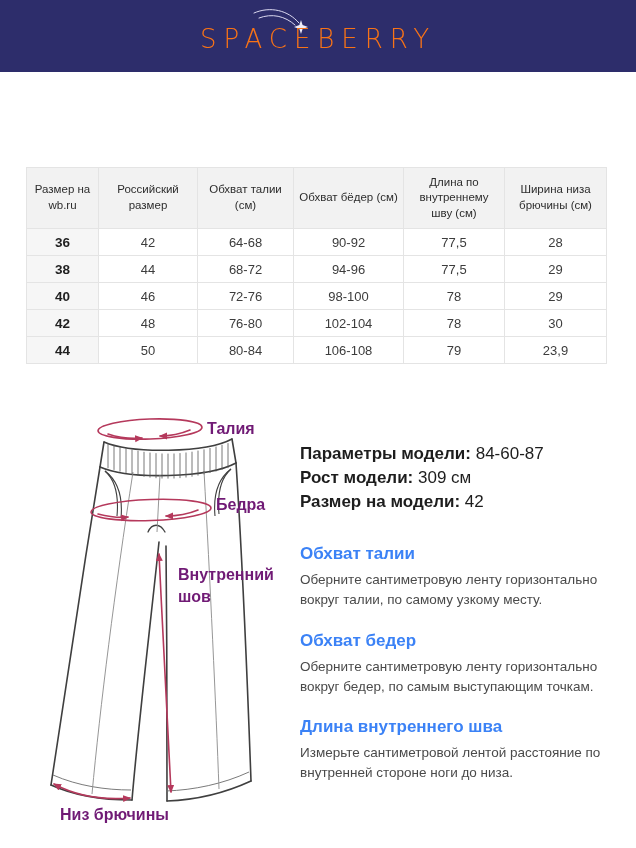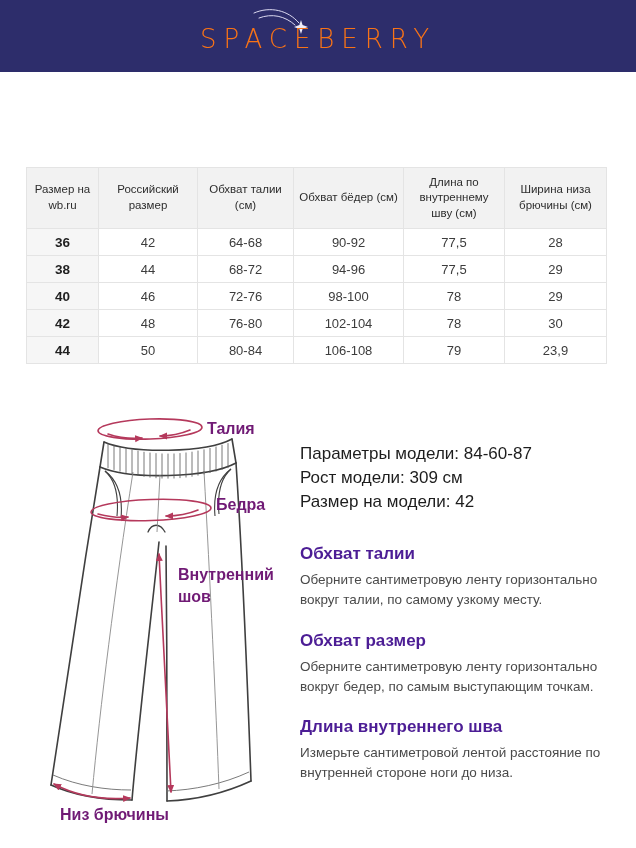--- a/index.html
+++ b/index.html
@@ -36,24 +36,24 @@
   .dlabel { position:absolute; font-size:16px; font-weight:600; color:#701a75; white-space:nowrap; }
   .dlabel.waist  { left:187px; top:12px; }
   .dlabel.hips   { left:196px; top:88px; }
   .dlabel.inseam { left:158px; top:156px; width:106px; line-height:1.35; white-space:normal; }
   .dlabel.hem    { left:40px;  top:398px; }
 
   
   .info { position:absolute; left:300px; top:442px; width:332px; }
   .model-info { margin:0 0 30px 0; }
   .mi-line { font-size:17px; line-height:24px; color:#1d1d1d; }
-  .mi-label { font-weight:400; }
+  .mi-label { font-weight:700; }
   .mi-value { font-weight:400; }
   .measure-section { margin:0 0 13px 0; }
-  .measure-section h3 { margin:0 0 6px 0; font-size:17px; font-weight:700; color:#4c1d95; }
+  .measure-section h3 { margin:0 0 6px 0; font-size:17px; font-weight:700; color:#3b82f6; }
   .measure-section p { margin:0 0 20px 0; font-size:13.5px; line-height:1.5; color:#4a4a4a; }
 </style>
 </head>
 <body>
 
 <div class="canvas">
 
   <div class="topbar">
     <svg class="brand-flourish" width="60" height="30" viewBox="0 0 60 30">
       <g fill="none" stroke="#dcd9f0" stroke-width="1" stroke-linecap="round">
@@ -201,21 +201,21 @@
         <span class="mi-label">Размер на модели:</span>
         <span class="mi-value">42</span>
       </div>
     </div>
 
     <div class="measure-section">
       <h3>Обхват талии</h3>
       <p>Оберните сантиметровую ленту горизонтально вокруг талии, по самому узкому месту.</p>
     </div>
     <div class="measure-section">
-      <h3>Обхват размер</h3>
+      <h3>Обхват бедер</h3>
       <p>Оберните сантиметровую ленту горизонтально вокруг бедер, по самым выступающим точкам.</p>
     </div>
     <div class="measure-section">
       <h3>Длина внутреннего шва</h3>
       <p>Измерьте сантиметровой лентой расстояние по внутренней стороне ноги до низа.</p>
     </div>
   </div>
 
 </div>
 

